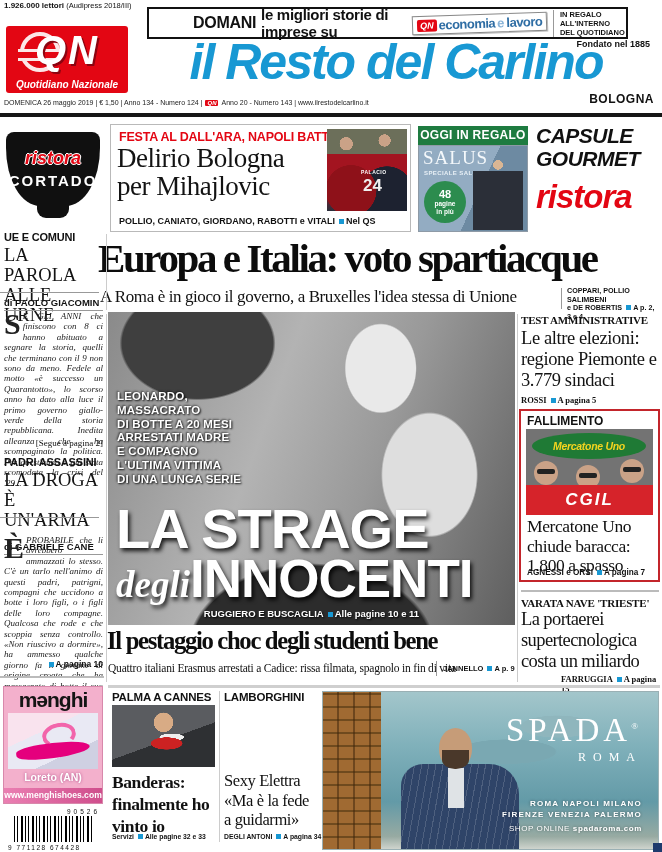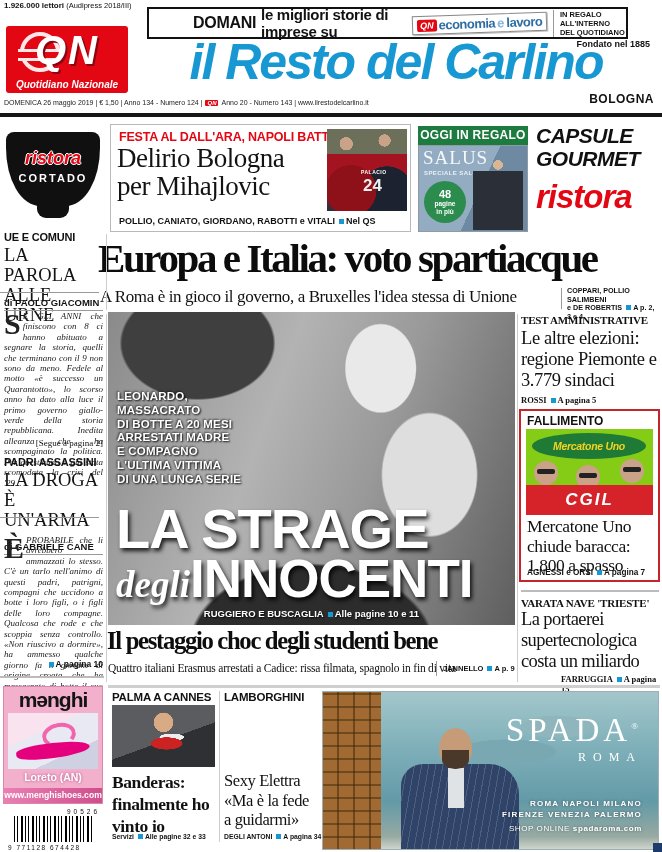--- a/index.html
+++ b/index.html
@@ -36,21 +36,21 @@
   .edition { right:8px; top:92px; font-size:12px; font-weight:700; letter-spacing:0.5px; }
   .rule-thick { left:0; top:113px; width:662px; height:4px; background:#161616; }
 
   
   .capsule-wrap { left:2px; top:124px; width:102px; height:108px; }
   .capsule-body { position:absolute; left:4px; top:8px; width:94px; height:74px; background:#101010;
                   border-radius:8px 8px 34px 34px / 8px 8px 58px 58px; }
   .capsule-foot { position:absolute; left:35px; top:78px; width:32px; height:16px; background:#101010; border-radius:0 0 9px 9px; }
   .capsule-brand { position:absolute; left:0; right:0; top:16px; text-align:center; color:#e30613; font-weight:900; font-style:italic; font-size:18px;
                    text-shadow:-1px 0 #fff,1px 0 #fff,0 -1px #fff,0 1px #fff; }
-  .capsule-variant { position:absolute; left:0; right:0; top:40px; text-align:center; color:#fff; font-weight:700; font-size:11px; letter-spacing:2px; }
+  .capsule-variant { position:absolute; left:0; right:0; top:40px; text-align:center; color:#fff; font-weight:700; font-size:15px; letter-spacing:2px; }
 
   
   .sport-box { left:110px; top:124px; width:301px; height:108px; border:1px solid #b9b9b9; background:#fff; }
   .sport-kicker { position:absolute; left:8px; top:5px; color:#e30613; font-weight:800; font-size:12.5px; letter-spacing:-0.2px; }
   .sport-headline { position:absolute; left:6px; top:19px; font-family:"Liberation Serif",serif; font-size:27px; line-height:28px; color:#131313; letter-spacing:-0.5px; }
   .sport-byline { position:absolute; left:8px; bottom:5px; font-size:9px; font-weight:700; }
   .sport-photo { position:absolute; right:3px; top:4px; width:80px; height:82px; overflow:hidden;
     background: radial-gradient(circle 12px at 24% 18%, #caa287 0 55%, transparent 56%),
                 radial-gradient(circle 11px at 72% 14%, #caa287 0 55%, transparent 56%),
                 radial-gradient(circle 42px at 30% 75%, #8e1119 0 60%, transparent 61%),
@@ -148,21 +148,21 @@
   .second-subhead { left:108px; top:662px; font-family:"Liberation Serif",serif; font-size:11.5px; letter-spacing:-0.2px; white-space:nowrap; }
   .second-divider { left:436px; top:661px; width:1px; height:15px; background:#999; }
   .second-ref { left:443px; top:664px; font-size:7.5px; font-weight:700; white-space:nowrap; }
 
   
   .rcol { left:521px; width:138px;font-family:Liberation Serif, serif; }
   .r-headline { font-family:"Liberation Serif",serif; font-size:18.5px; line-height:21px; letter-spacing:-0.4px; color:#131313; }
   .r1-kicker { top:314px; } .r1-headline { top:328px; } .r1-ref { top:395px; }
   .fall-box { left:519px; top:409px; width:141px; height:173px; border:2px solid #c3252b; background:#fff; }
   .fall-kicker { position:absolute; left:6px; top:3px; font-weight:800; font-size:12px; }
-  .fall-photo { position:absolute; left:5px; top:18px; width:127px; height:86px; background:#84cc16; overflow:hidden; }
+  .fall-photo { position:absolute; left:5px; top:18px; width:127px; height:86px; background:#737373; overflow:hidden; }
   .merc-sign { position:absolute; left:6px; top:4px; width:114px; height:26px; background:#1f7a35; border-radius:50%;
                color:#f4d41f; font-style:italic; font-weight:800; font-size:10.5px; text-align:center; line-height:26px; letter-spacing:-0.3px; }
   .head-c { position:absolute; width:24px; height:24px; border-radius:50%; background:#caa287; }
   .head-c::after { content:""; position:absolute; left:3px; top:8px; width:18px; height:5px; background:#222; border-radius:2px; }
   .cgil-strip { position:absolute; left:0; right:0; bottom:0; height:30px; background:#d6232a; color:#fff; font-weight:900; font-size:17px;
                 font-style:italic; text-align:center; line-height:30px; letter-spacing:2px; }
   .fall-headline { position:absolute; left:6px; top:106px; width:128px; font-family:"Liberation Serif",serif; font-size:17.5px;
                    line-height:19.5px; letter-spacing:-0.4px; }
   .fall-ref { position:absolute; left:6px; bottom:3px; font-size:8.2px; font-weight:700; }
   .right-grey-rule { left:521px; top:590px; width:138px; height:2px; background:#bbb; }

